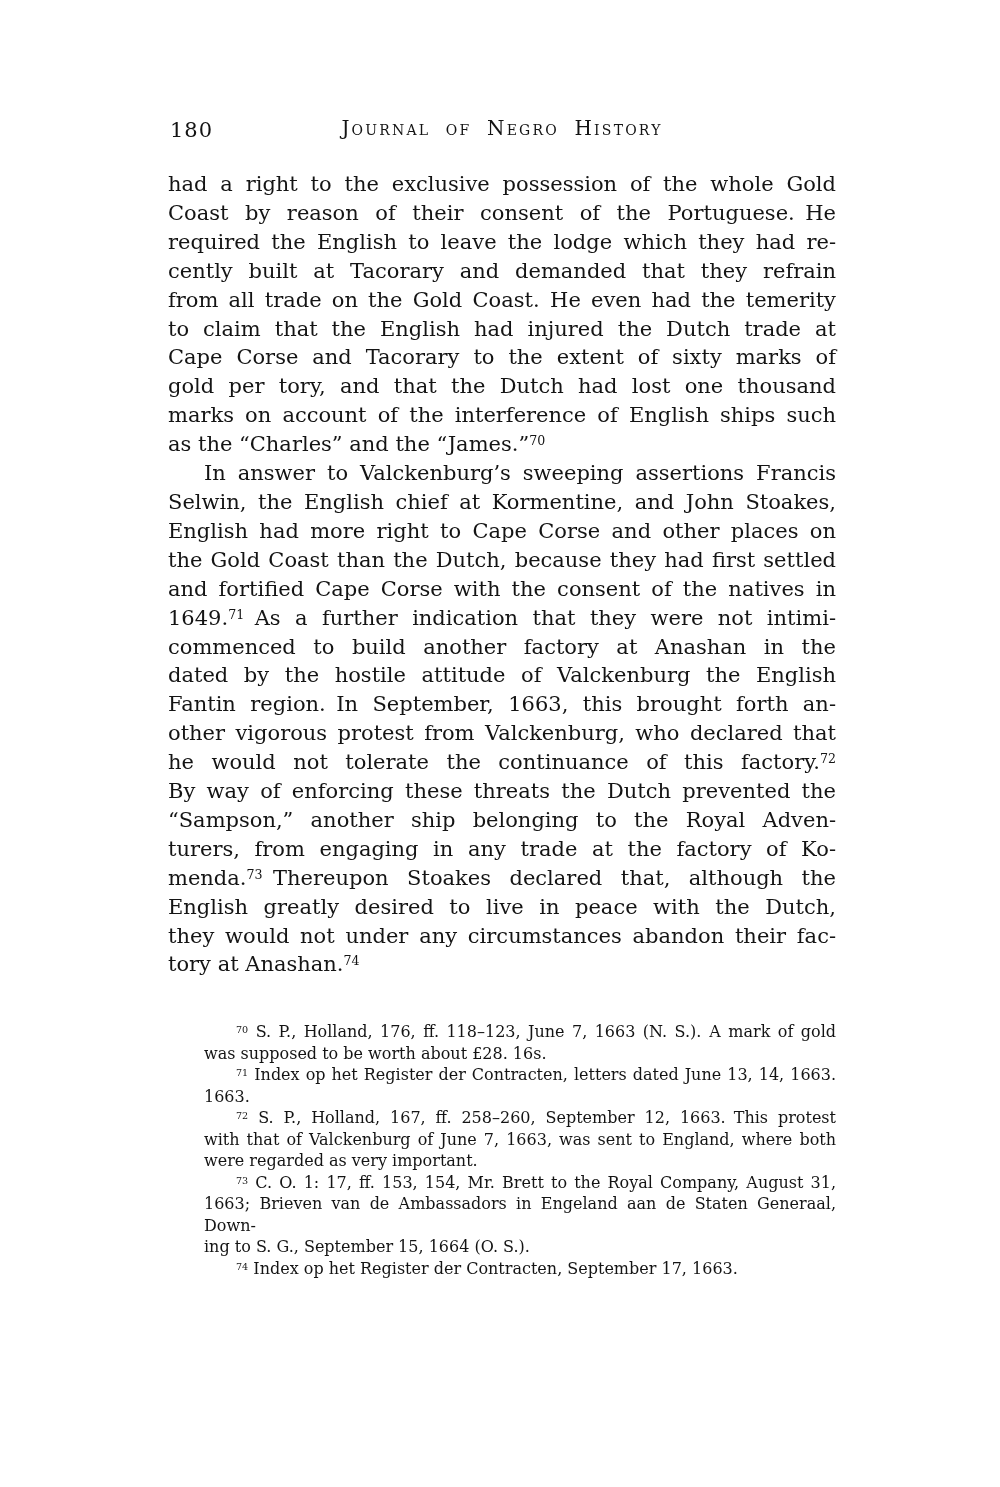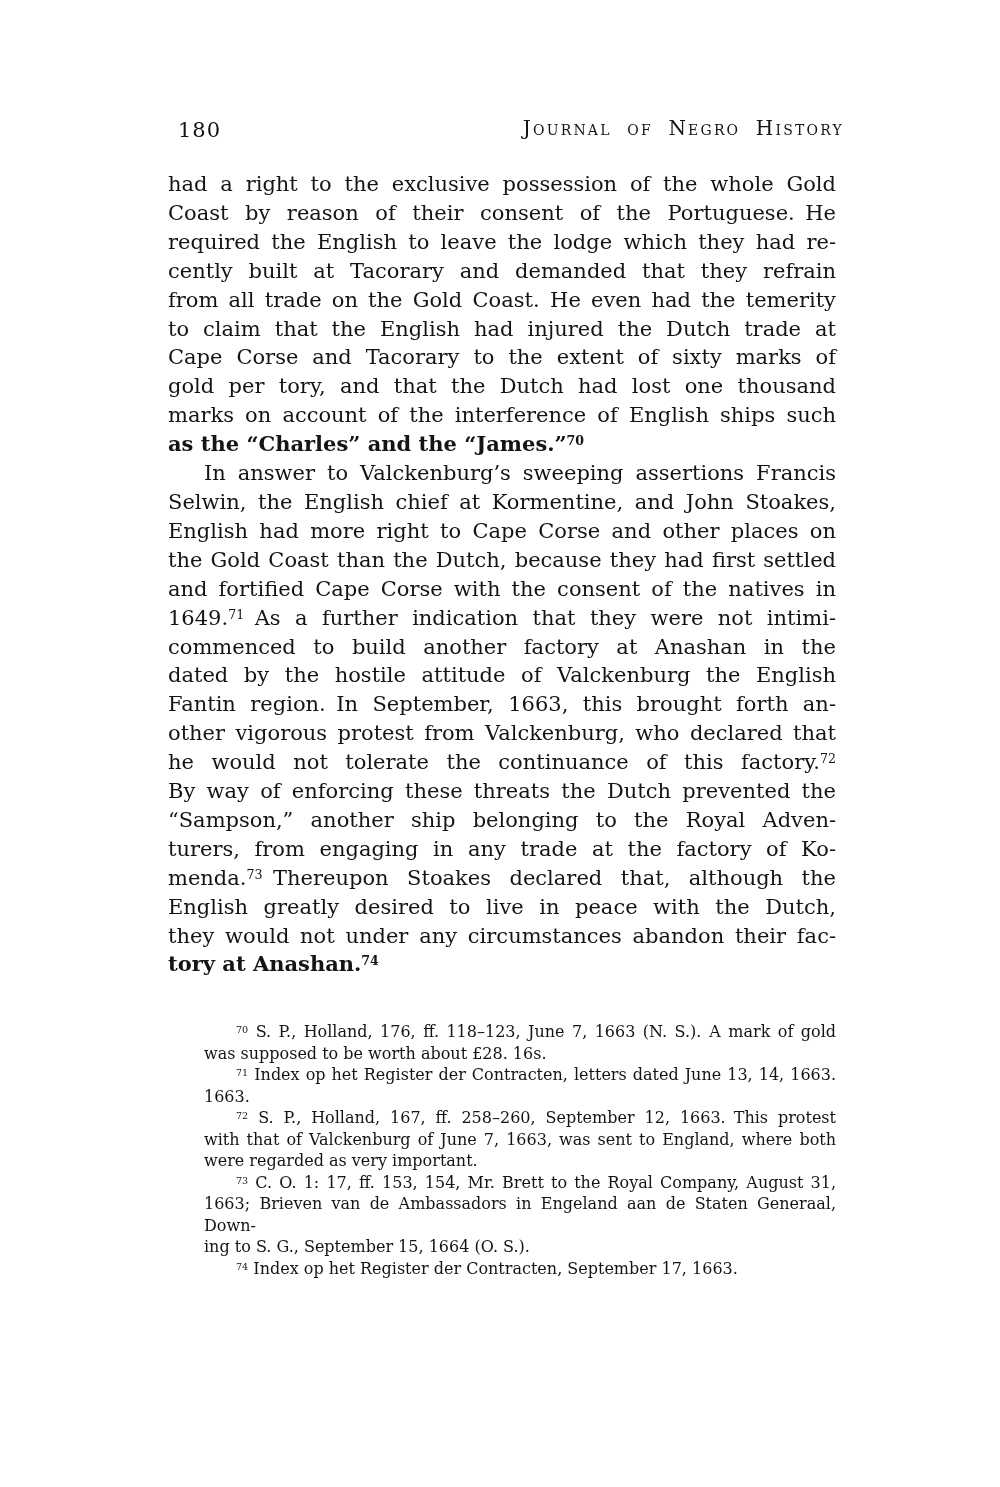--- a/index.html
+++ b/index.html
@@ -8,55 +8,55 @@
     width: 1000px;
     height: 1487px;
     background: #ffffff;
     color: #141414;
     font-family: "DejaVu Serif", serif;
     overflow: hidden;
   }
   
   .running-head {
     position: absolute;
-    left: 176px;
+    left: 168px;
     top: 116px;
     width: 668px;
     height: 30px;
   }
   .pageno {
     position: absolute;
     left: 2px;
     top: 2px;
     font-size: 21px;
     letter-spacing: 1px;
   }
   .journal {
     display: block;
-    text-align: right;
+    text-align: center;
     font-variant: small-caps;
     font-size: 20px;
     letter-spacing: 2.2px;
     word-spacing: 7px;
   }
   
   .bodytext {
     position: absolute;
     left: 168px;
     top: 170px;
     width: 668px;
     font-size: 21px;
     line-height: 28.9px;
   }
   .line {
     text-align: justify;
     text-align-last: justify;
     white-space: normal;
   }
-  .line.last { text-align-last: auto; font-weight: bold; }
+  .line.last { text-align-last: auto; }
   .line.indent { text-indent: 36px; }
   sup {
     font-size: 0.6em;
     line-height: 0;
     vertical-align: 0.45em;
     letter-spacing: 0;
   }
   
   .footnotes {
     position: absolute;

